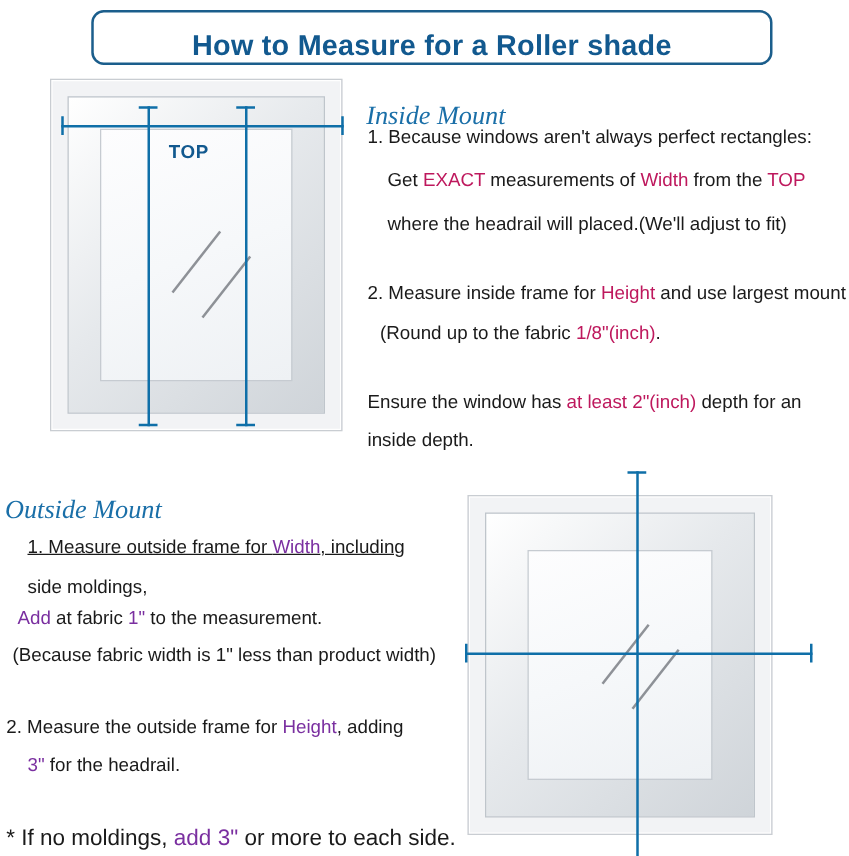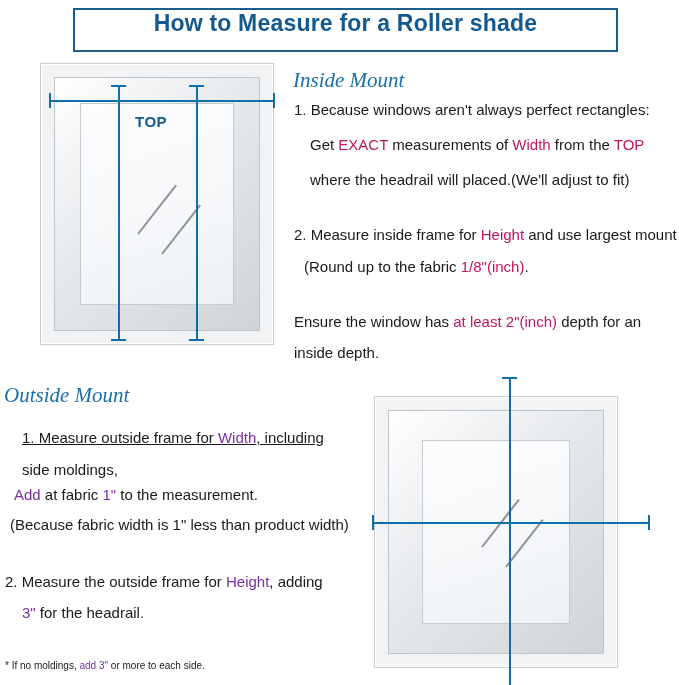--- a/index.html
+++ b/index.html
@@ -22,43 +22,44 @@
   }
 
   
   .title-bar {
     position: absolute;
     left: 73px;
     top: 8px;
     width: 545px;
     height: 44px;
     border: 2px solid #1b5e8c;
-    border-radius: 0;
+    border-radius: 10px;
     background: #ffffff;
     box-sizing: border-box;
     display: flex;
-    align-items: flex-start;
+    align-items: flex-end;
     justify-content: center;
   }
   .title-text {
     font-size: 23px;
     font-weight: bold;
     color: #12598f;
     letter-spacing: 0.2px;
     white-space: nowrap;
   }
 
   
   .heading {
     position: absolute;
     font-family: "Liberation Serif", serif;
     font-style: italic;
     font-size: 21px;
     color: #1a6fa8;
     white-space: nowrap;
+    margin-top: 12px;
   }
   #inside-heading { left: 293px; top: 68px; }
   #outside-heading { left: 4px; top: 383px; }
 
   
   .body-line {
     position: absolute;
     font-size: 15px;
     color: #1a1a1a;
     white-space: nowrap;
@@ -113,21 +114,21 @@
   .top-label {
     position: absolute;
     font-size: 15px;
     font-weight: bold;
     color: #12598f;
     letter-spacing: 0.5px;
   }
 
   .footnote {
     position: absolute;
-    font-size: 10px;
+    font-size: 18px;
     white-space: nowrap;
   }
 </style>
 </head>
 <body>
 
 <div class="page">
 
   <div class="title-bar">
     <span class="title-text">How to Measure for a Roller shade</span>

